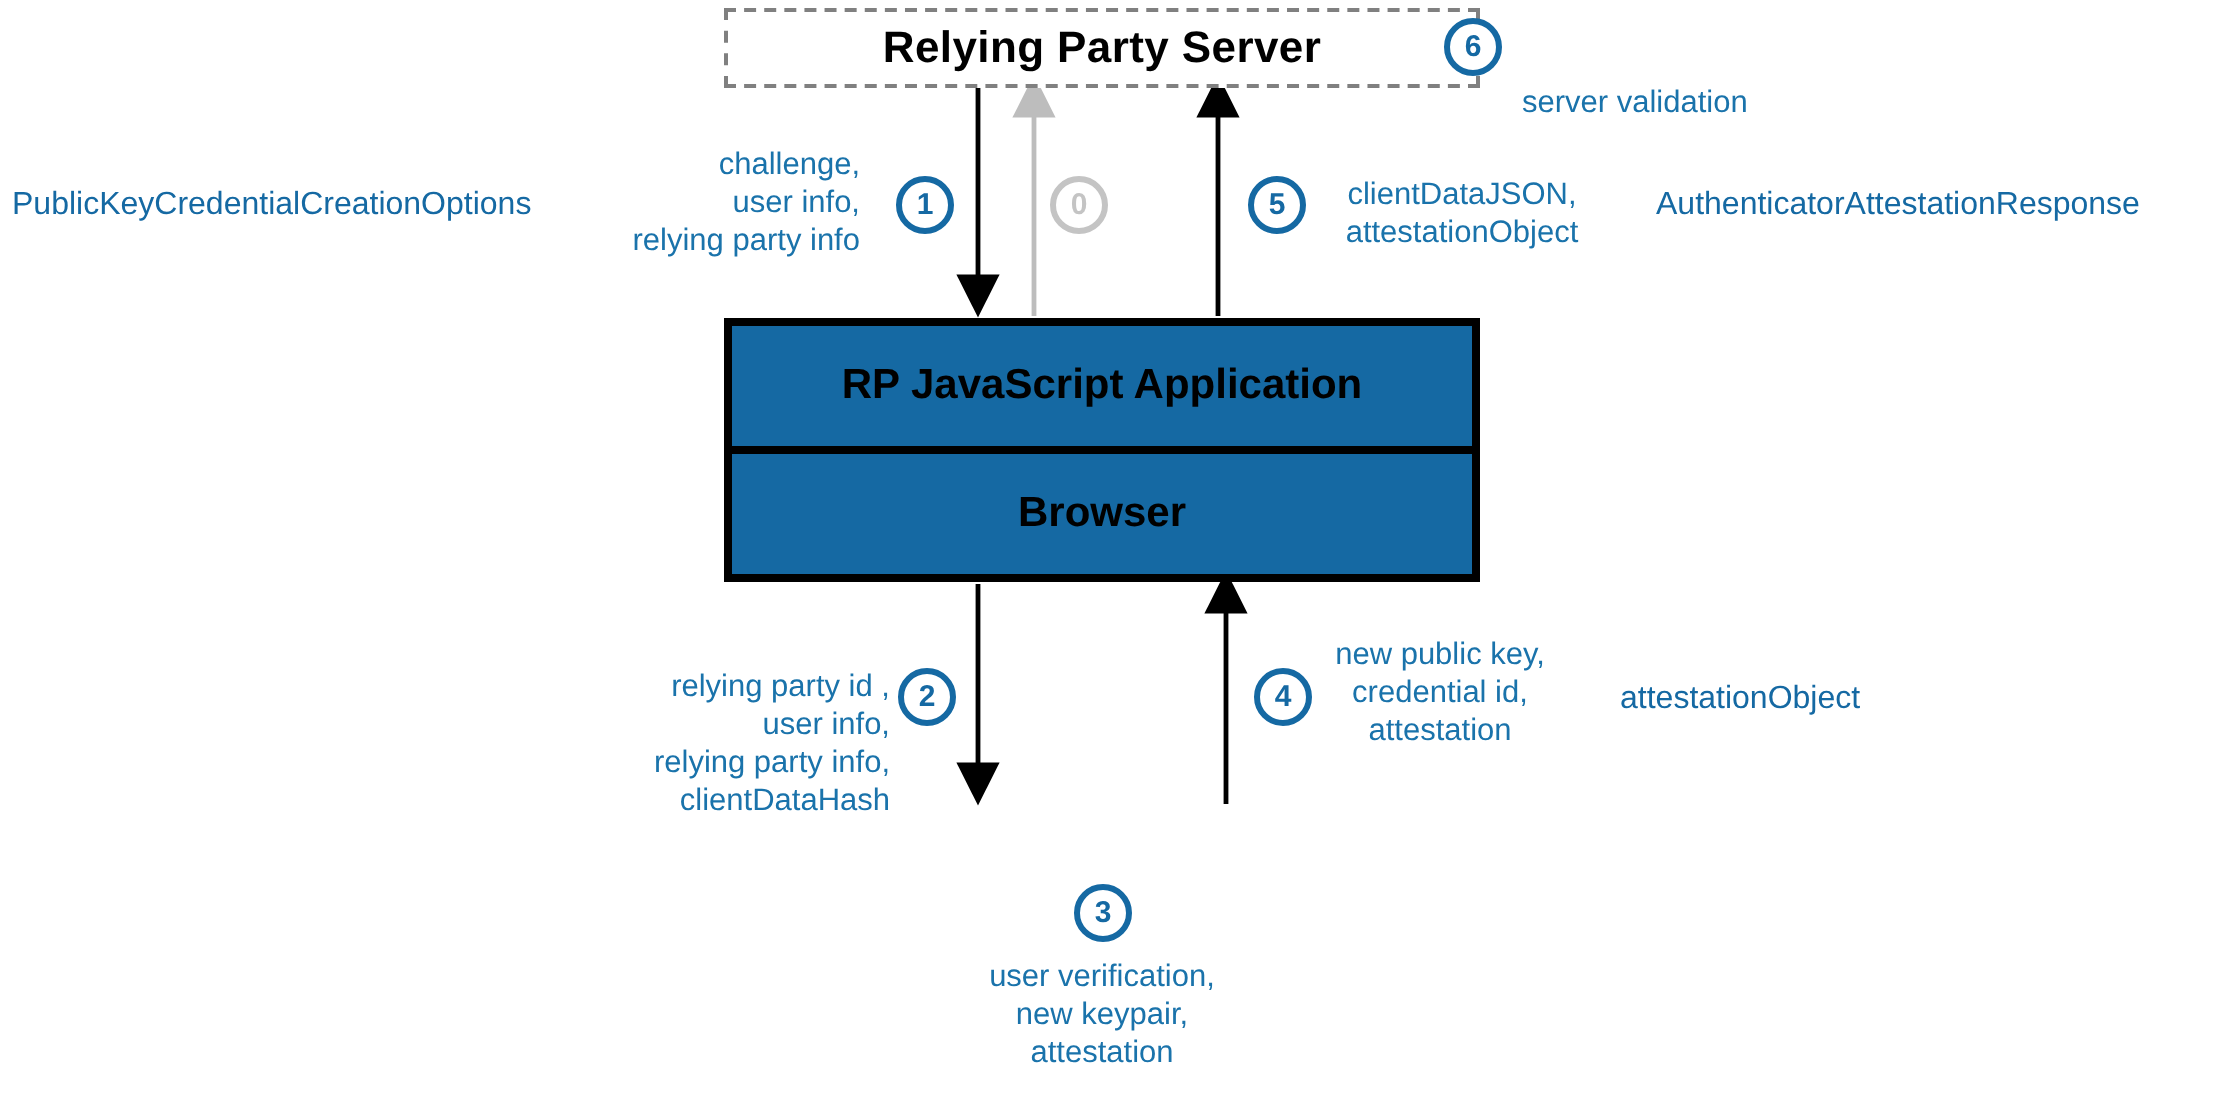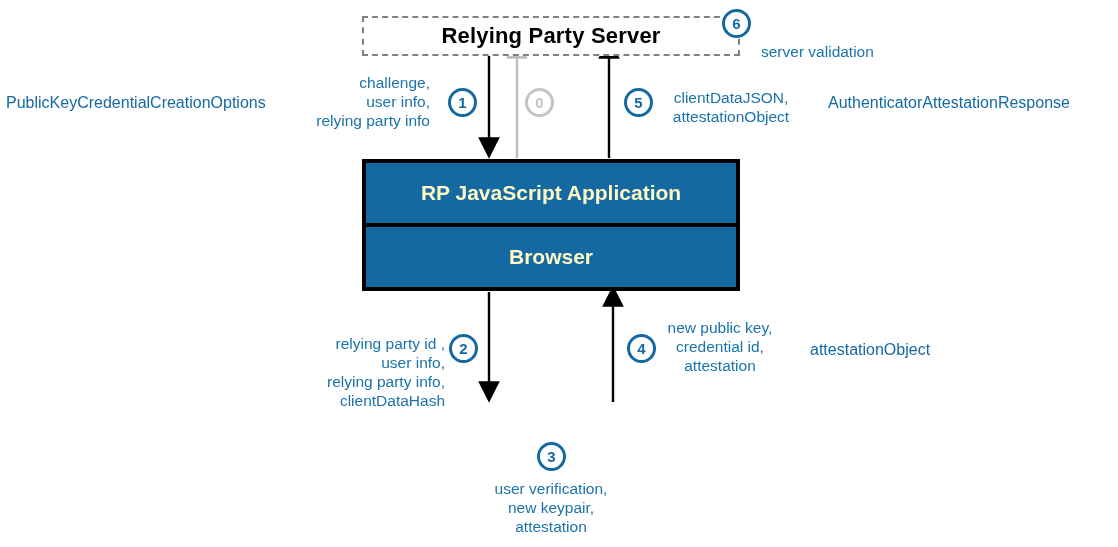--- a/index.html
+++ b/index.html
@@ -28,21 +28,21 @@
     align-items: center;
     justify-content: center;
   }
   .node-dashed .node-label {
     font-size: 22px;
     font-weight: bold;
     color: #000000;
     letter-spacing: 0.2px;
   }
 
-  #rp-server-box { left: 362px; top: 16px; width: 378px; height: 40px; text-align: center; }
+  #rp-server-box { left: 362px; top: 4px; width: 378px; height: 40px; text-align: center; }
   #authenticator-box { left: 362px; top: 402px; width: 378px; height: 39px; }
 
   #stack-box {
     position: absolute;
     left: 362px;
     top: 159px;
     width: 378px;
     height: 132px;
     box-sizing: border-box;
     border: 4px solid #000000;
@@ -54,21 +54,21 @@
     display: flex;
     align-items: center;
     justify-content: center;
     background: #1569A3;
   }
   #stack-row-app { height: 64px; border-bottom: 4px solid #000000; }
   #stack-row-browser { height: 60px; }
   .stack-row .node-label {
     font-size: 21px;
     font-weight: bold;
-    color: #fef9c3;
+    color: #000000;
   }
 
   
   #arrow-layer {
     position: absolute;
     left: 0; top: 0;
     width: 1118px;
     height: 547px;
     pointer-events: none;
   }

